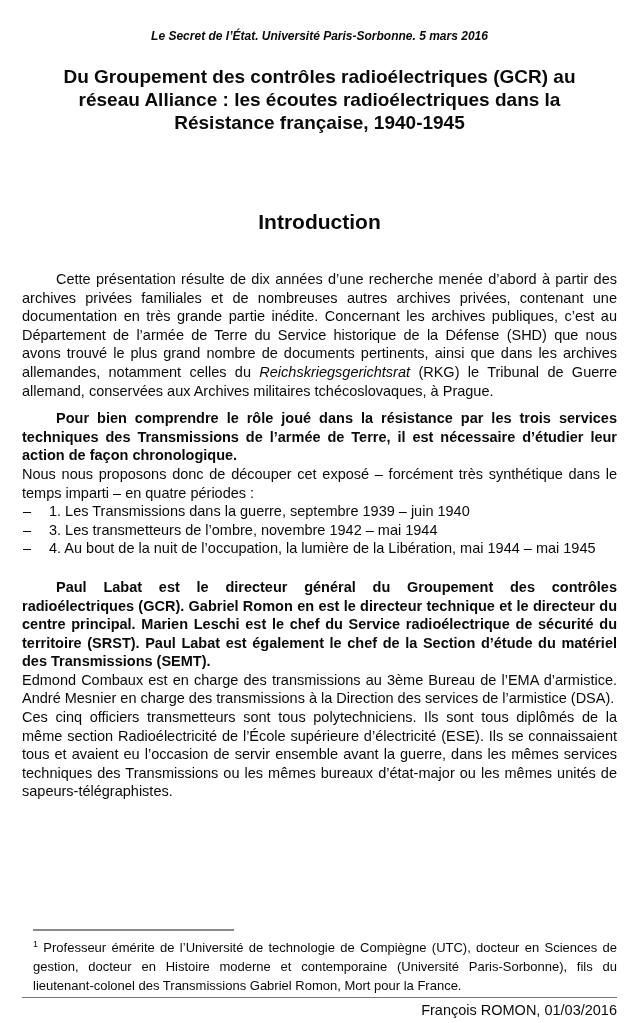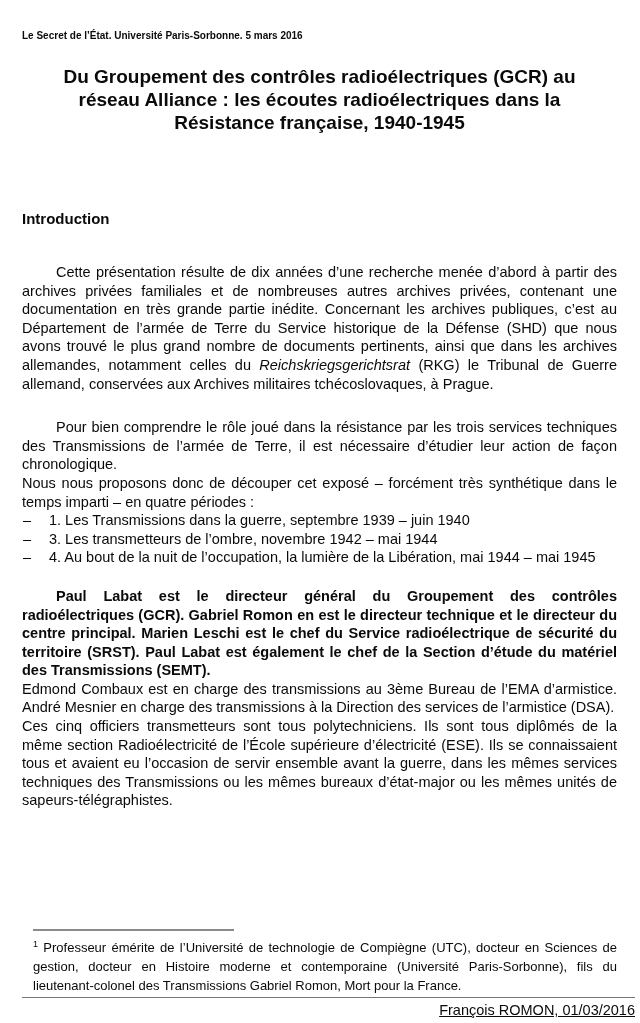--- a/index.html
+++ b/index.html
@@ -6,40 +6,40 @@
   .page {
     position:relative;
     width:640px; height:1023px;
     box-sizing:border-box;
     padding:27px 23px 0 22px;
     background:#ffffff;
     color:#0a0a0a;
     font-family:"Liberation Sans", sans-serif;
     overflow:hidden;
   }
-  .doc-header { text-align:left; font-weight:bold; font-size:10px; line-height:18px; }
+  .doc-header { text-align:center; font-weight:bold; font-size:12px; line-height:18px;font-style:italic; }
   .doc-title  { margin:20px auto 0; max-width:548px; text-align:center; font-weight:bold;
                 font-size:19px; line-height:23px; }
   .doc-author { margin-top:20px; text-align:center; font-weight:bold; font-size:14.5px; }
   sup { font-size:9px; vertical-align:super; line-height:0; }
-  .section-heading { margin:76px 0 0 0; text-align:left; font-weight:bold; font-size:15px; }
+  .section-heading { margin:76px 0 0 0; text-align:center; font-weight:bold; font-size:21px; }
   .body { margin:0; font-size:14.5px; line-height:18.6px; text-align:justify; }
   .indent { text-indent:34px; }
   .mt-first { margin-top:36px; }
-  .mt-para  { margin-top:25px; }
+  .mt-para  { margin-top:9px;font-weight:bold; }
   .mt-group { margin-top:20px;font-weight:bold; }
   .italic { font-style:italic; }
   ul.periods { margin:0; padding:0; list-style:none; }
   .periods li { position:relative; padding-left:27px; text-align:justify;
                 font-size:14.5px; line-height:18.6px; }
   .periods .dash { position:absolute; left:1px; top:0; }
   .footnote-area { position:absolute; left:33px; right:23px; top:929px; }
   .fn-rule { width:201px; height:0; border-top:2px solid #8a8a8a; margin-bottom:7px; }
   .footnote { margin:0; font-size:13px; line-height:19px; text-align:justify; }
-  .page-footer { position:absolute; left:22px; right:5px; top:997px; border-top:1px solid #777;text-decoration:underline; }
+  .page-footer { position:absolute; left:22px; right:23px; top:997px; border-top:1px solid #777; }
   .footer-text { text-align:right; font-size:14.5px; padding-top:4px; }
 </style>
 </head>
 <body>
 
 <div class="page">
 
   <div class="doc-header">Le Secret de l’État. Université Paris-Sorbonne. 5 mars 2016</div>
 
   <h1 class="doc-title">Du Groupement des contrôles radioélectriques (GCR) au réseau Alliance : les écoutes radioélectriques dans la Résistance française, 1940-1945</h1>

